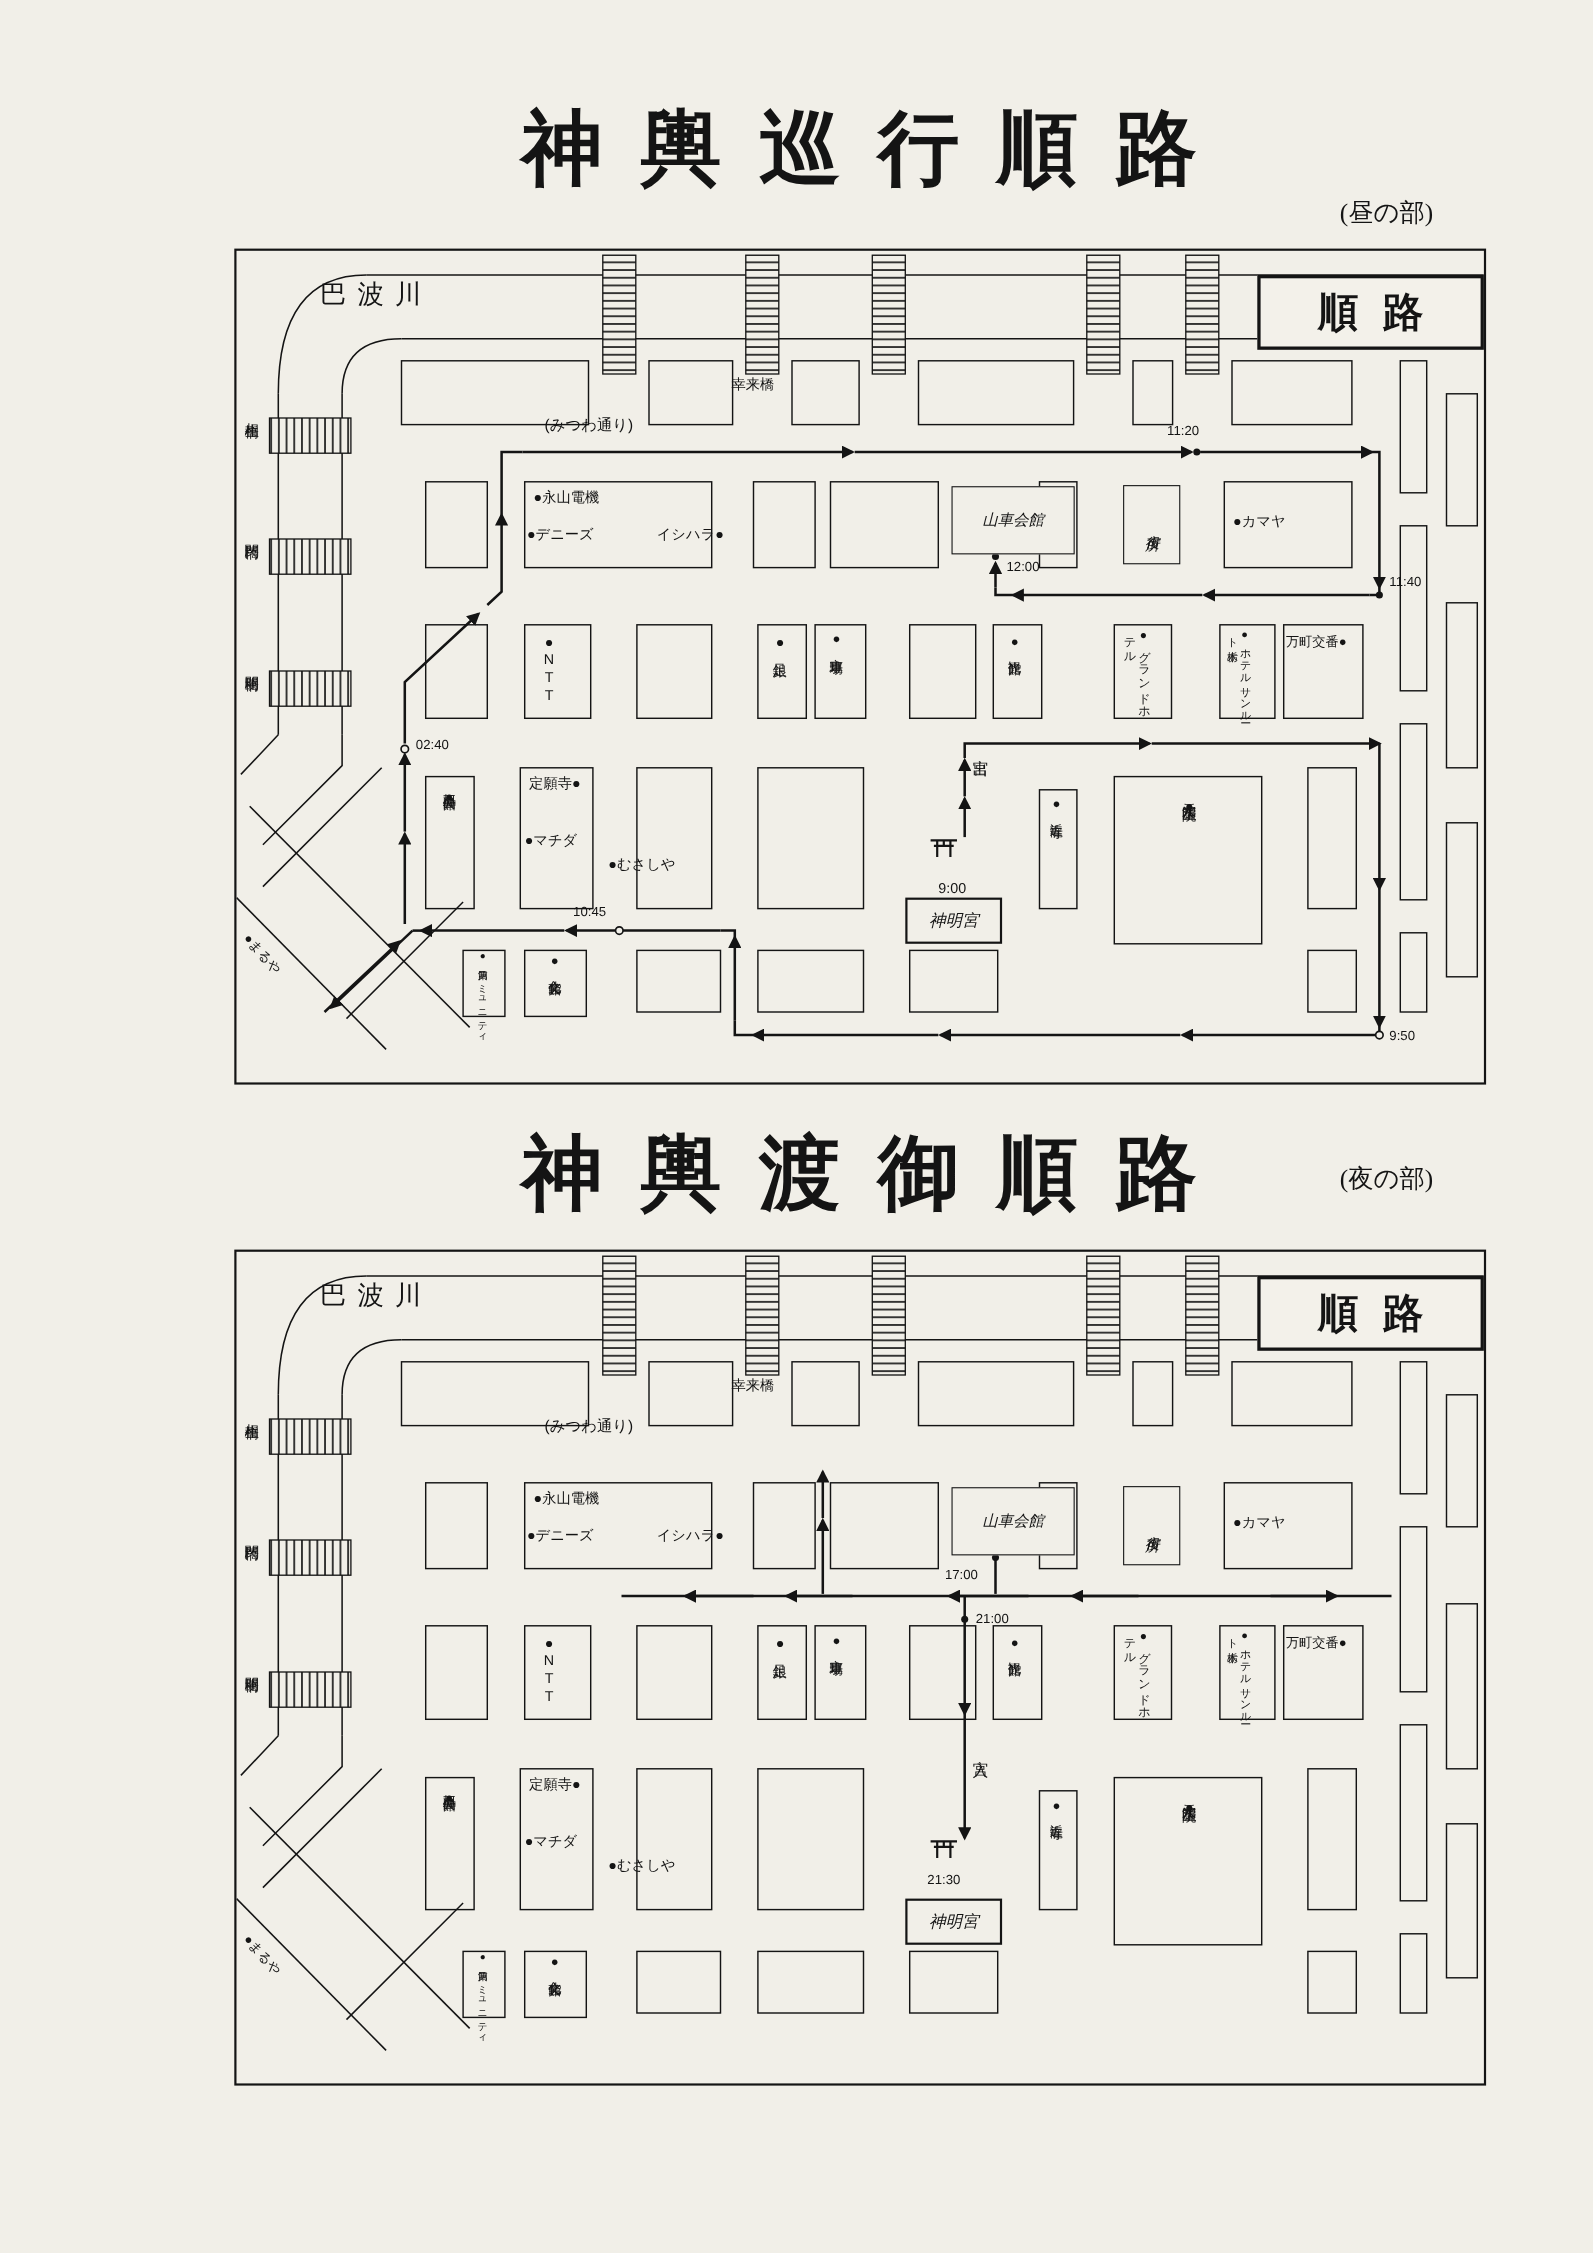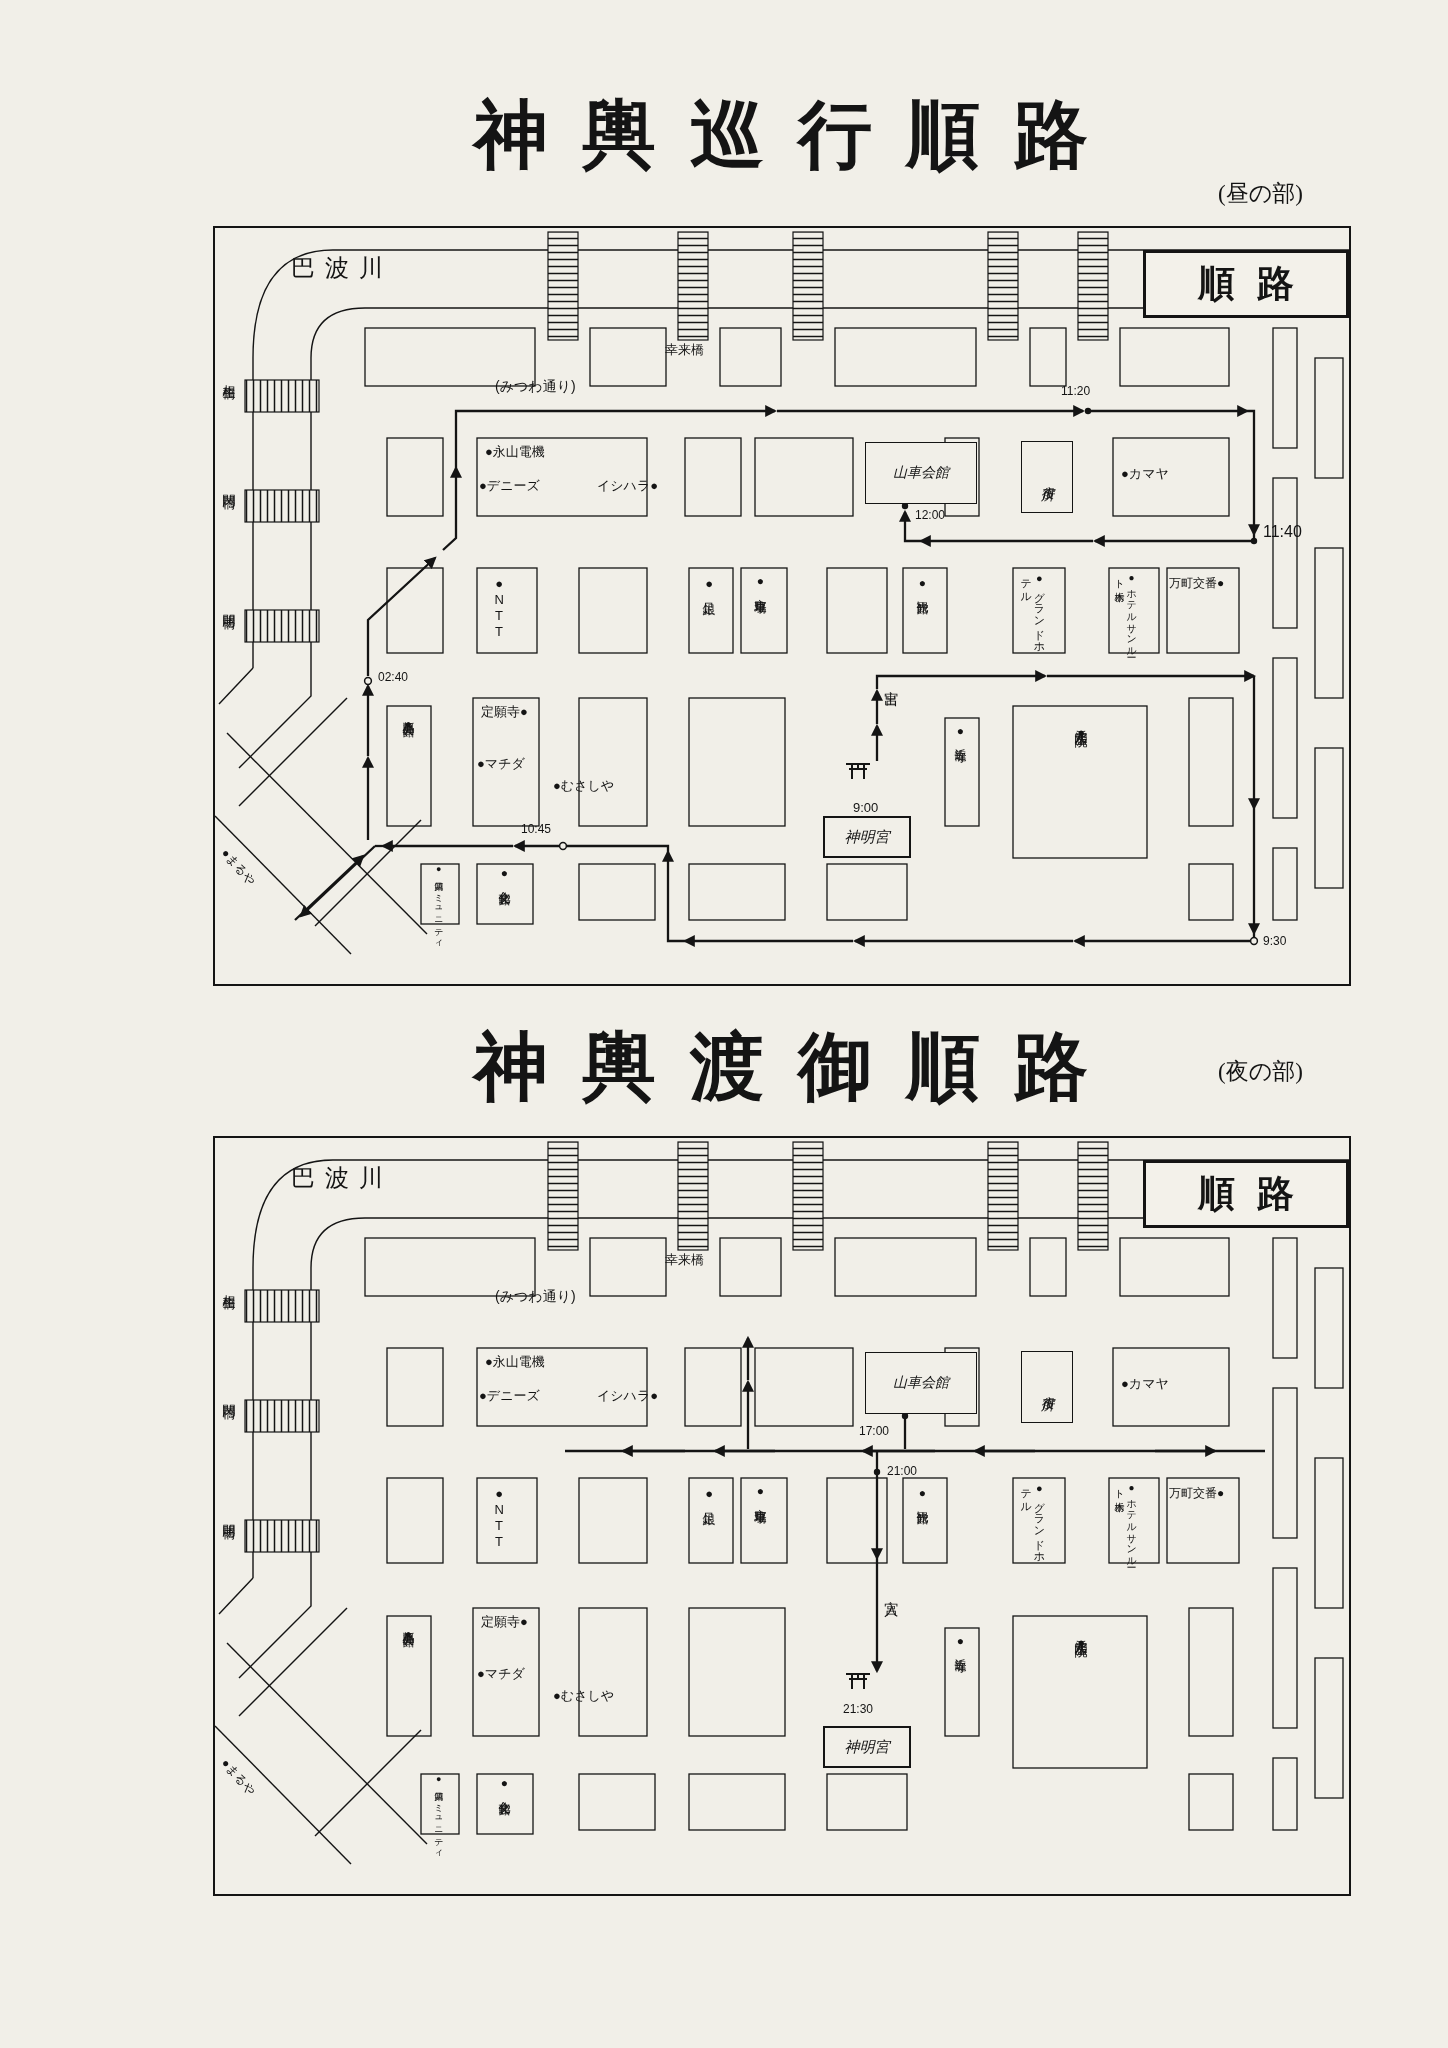--- a/index.html
+++ b/index.html
@@ -231,25 +231,25 @@
   <div class="legendbox" style="left:928px;top:22px;width:200px;height:62px">順路</div>
 
   <svg class="torii" style="left:630px;top:532px" width="26" height="20" viewBox="0 0 26 20">
     <path d="M1,4 H25 M4,9 H22 M7,4 V19 M19,4 V19 M13,4 V9" stroke="#141414" stroke-width="2" fill="none"></path>
   </svg>
 </div>
 
     <div class="labels">
       <div class="lb v" style="left:668px;top:452px;font-size:14px">宮出</div>
       <div class="lb" style="left:638px;top:572px;font-size:13px">9:00</div>
-      <div class="lb" style="left:1048px;top:706px;font-size:12px">9:30</div>
+      <div class="lb" style="left:1048px;top:706px;font-size:12px">9:50</div>
       <div class="lb" style="left:306px;top:594px;font-size:12px">10:45</div>
       <div class="lb" style="left:163px;top:442px;font-size:12px">02:40</div>
       <div class="lb" style="left:846px;top:156px;font-size:12px">11:20</div>
-      <div class="lb" style="left:1048px;top:294px;font-size:16px">11:40</div>
+      <div class="lb" style="left:1048px;top:294px;font-size:12px">11:40</div>
       <div class="lb" style="left:700px;top:280px;font-size:12px">12:00</div>
     </div>
   </div>
 
   <div class="title" style="top:1018px">神輿渡御順路</div>
   <div class="sub" style="left:1218px;top:1056px">(夜の部)</div>
 
   <div class="map" style="top:1136px">
     <svg width="1134" height="756" viewBox="0 0 1134 756">
       <use href="#basemap"></use>

